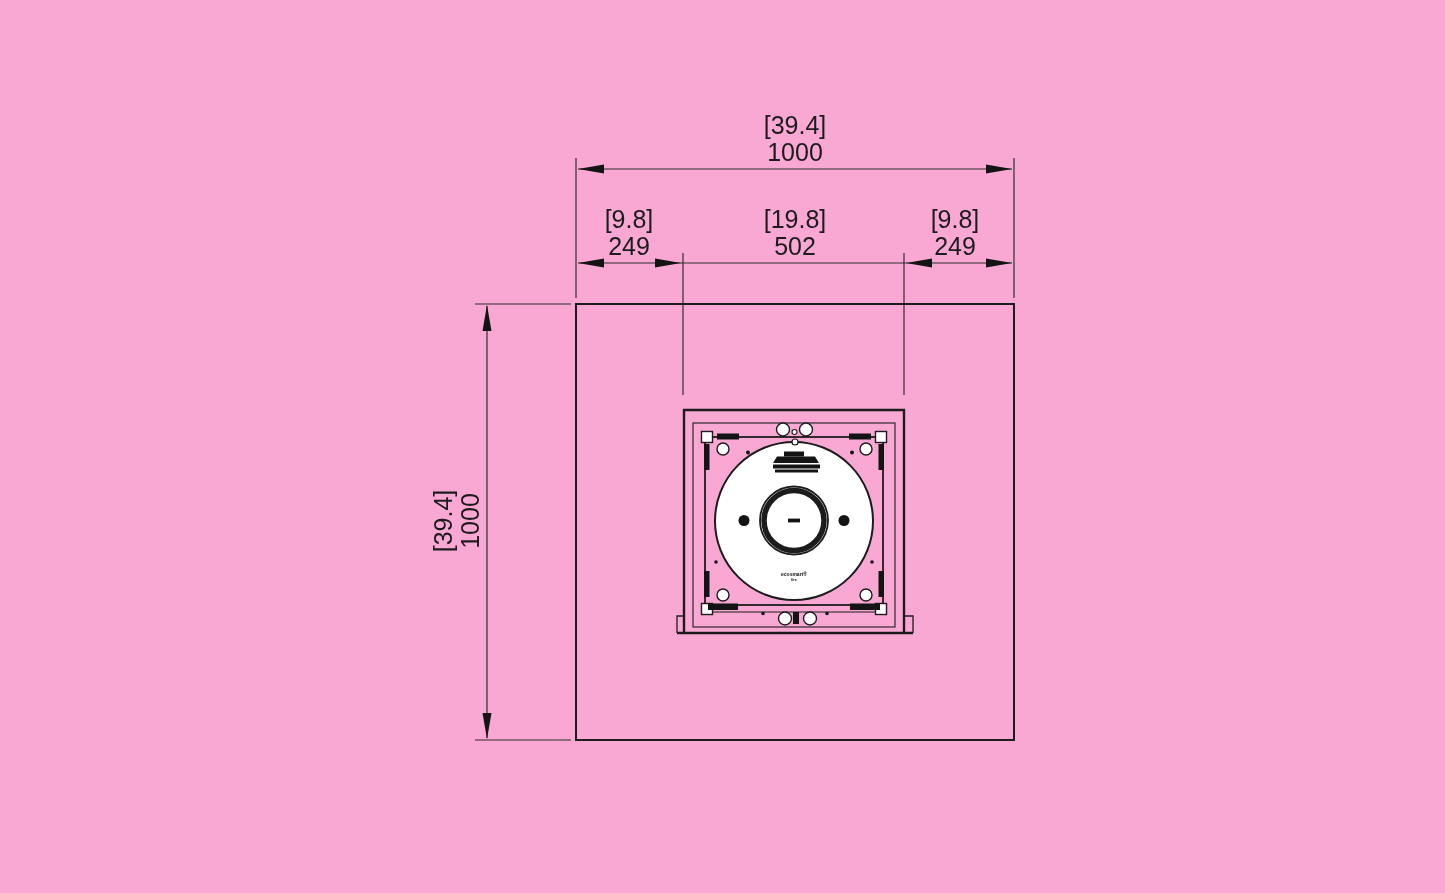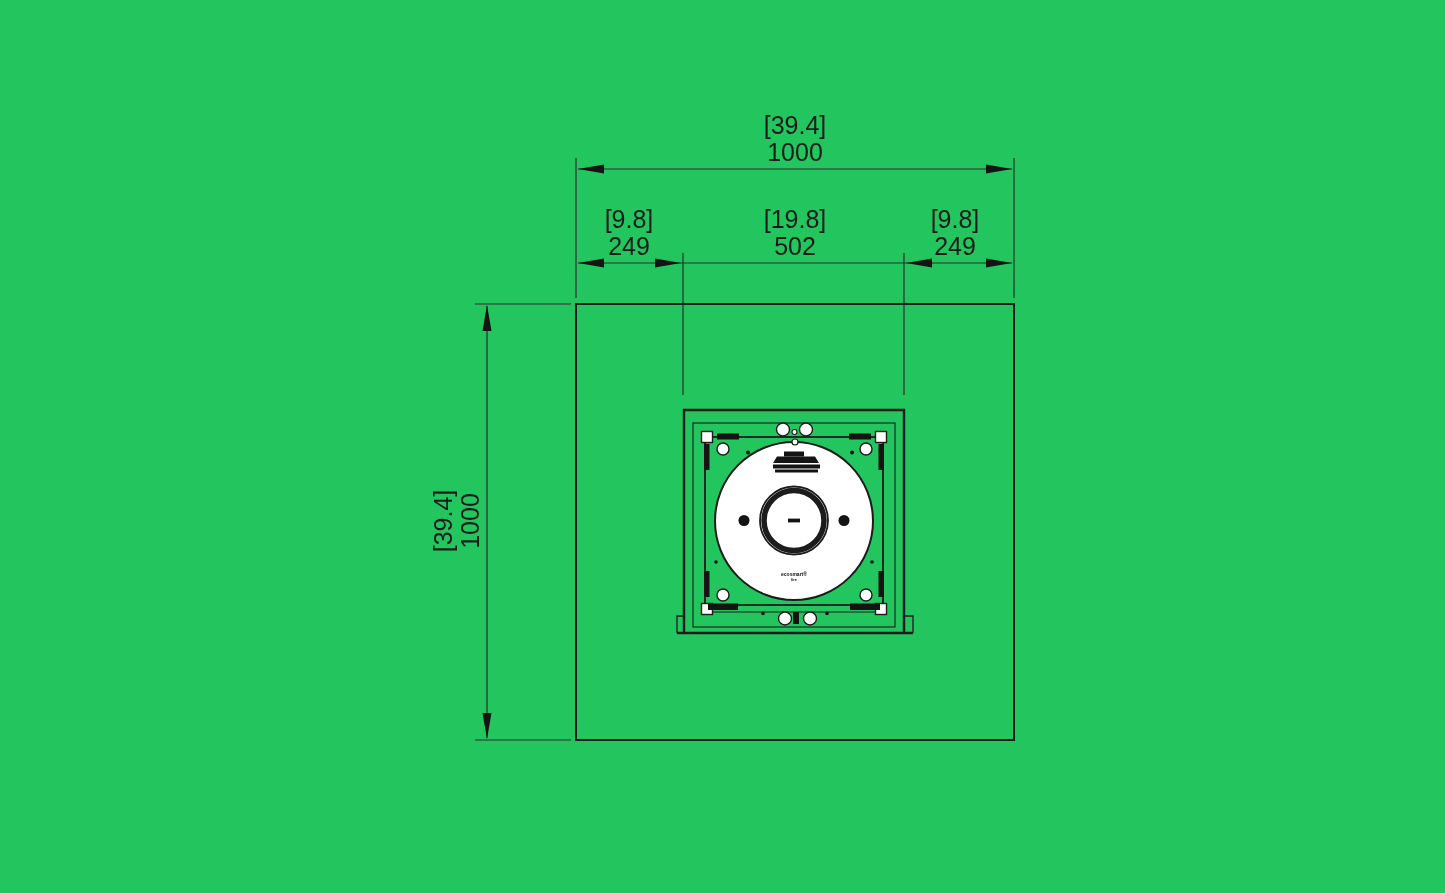--- a/index.html
+++ b/index.html
@@ -4,21 +4,21 @@
 <style>
   html, body {
     margin: 0;
     padding: 0;
     background: #ffffff;
   }
   .canvas {
     position: relative;
     width: 1445px;
     height: 893px;
-    background: #22c55e;
+    background: #f9a8d4;
     overflow: hidden;
     font-family: "Liberation Sans", sans-serif;
   }
   svg { position: absolute; left: 0; top: 0; }
   .dim-text {
     font-family: "Liberation Sans", sans-serif;
     font-size: 25px;
     fill: #1c1c1c;
   }
   .logo-line1 {

